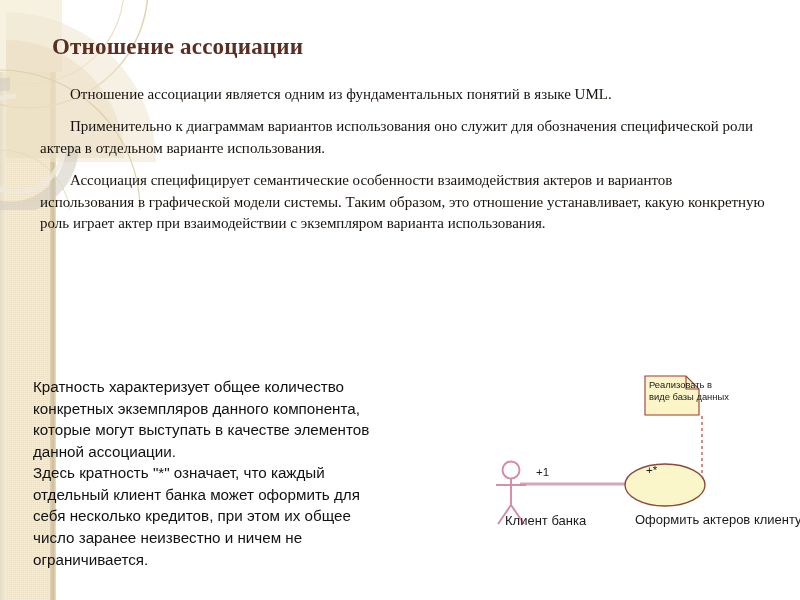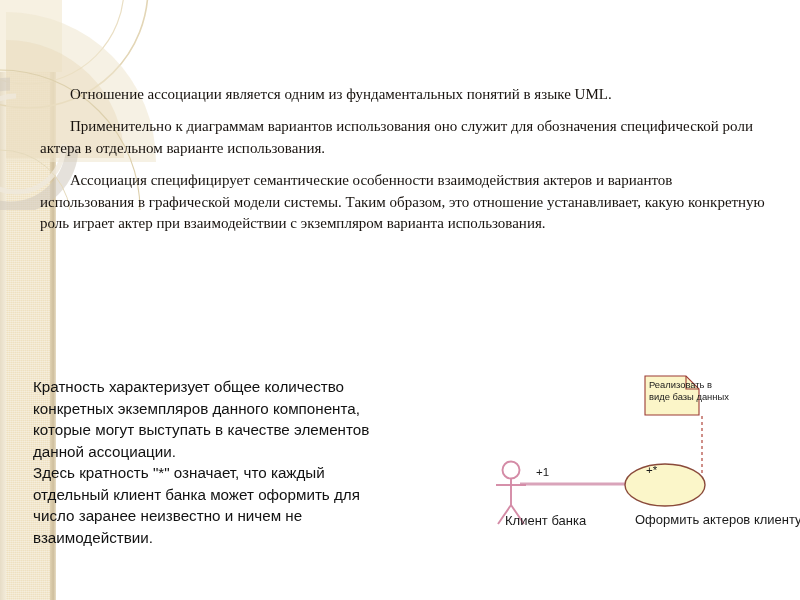--- a/index.html
+++ b/index.html
@@ -167,36 +167,38 @@
 
         <path d="M 10 84 A 62 62 0 1 0 72 146" fill="none" stroke="#cfc9bd" stroke-width="13" opacity="0.55"></path>
         <path d="M 16 96 A 48 48 0 1 0 64 144" fill="none" stroke="#efe9dc" stroke-width="5" opacity="0.8"></path>
 
         <path d="M 0 70 A 140 140 0 0 1 140 210" fill="none" stroke="#ddd0ad" stroke-width="1.1"></path>
         <path d="M 0 150 A 70 70 0 0 1 70 210" fill="none" stroke="#e5dabc" stroke-width="1"></path>
       </g>
     </svg>
   </div>
 
+  <div class="title">Отношение ассоциации</div>
 
   <div class="body-text">
     <p>Отношение ассоциации является одним из фундаментальных понятий в языке UML.</p>
     <p>Применительно к диаграммам вариантов использования оно служит для обозначения специфической роли актера в отдельном варианте использования.</p>
     <p>Ассоциация специфицирует семантические особенности взаимодействия актеров и вариантов использования в графической модели системы. Таким образом, это отношение устанавливает, какую конкретную роль играет актер при взаимодействии с экземпляром варианта использования.</p>
   </div>
 
   <div class="note-text">
     <p>Кратность характеризует общее количество</p>
     <p>конкретных экземпляров данного компонента,</p>
     <p>которые могут выступать в качестве элементов</p>
     <p>данной ассоциации.</p>
     <p>Здесь кратность "*" означает, что каждый</p>
     <p>отдельный клиент банка может оформить для</p>
+    <p>себя несколько кредитов, при этом их общее</p>
     <p>число заранее неизвестно и ничем не</p>
-    <p>взаимодействии.</p>
+    <p>ограничивается.</p>
   </div>
 
   <div class="uml">
     <svg width="320" height="170" viewBox="0 0 320 170" xmlns="http://www.w3.org/2000/svg">
 
       <g>
         <path d="M 175 4 L 216 4 L 229 17 L 229 43 L 175 43 Z" fill="#fbf5c8" stroke="#9c3b34" stroke-width="1.1"></path>
         <path d="M 216 4 L 216 17 L 229 17" fill="none" stroke="#9c3b34" stroke-width="1.1"></path>
       </g>
 

